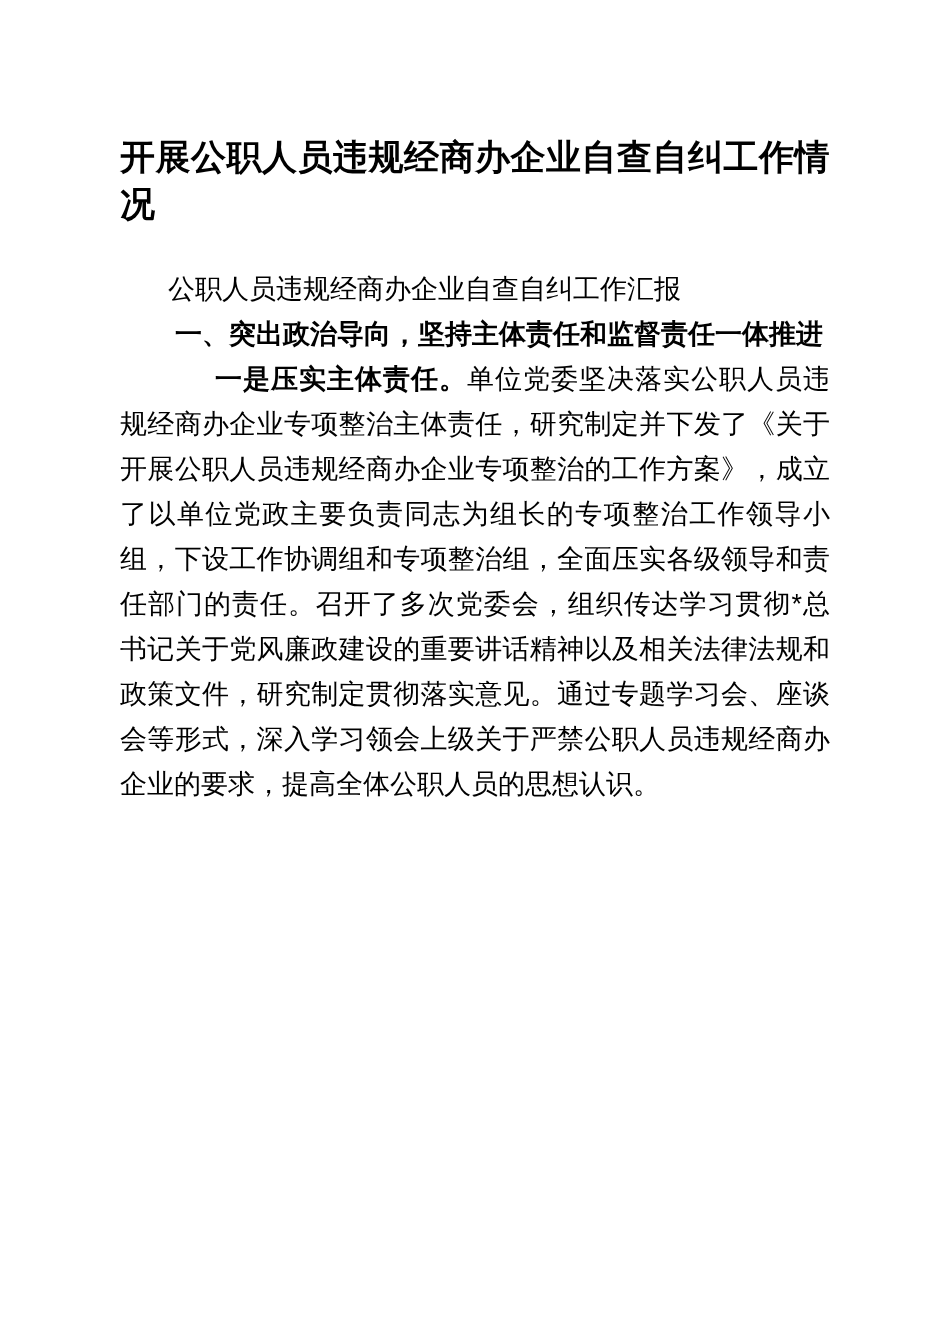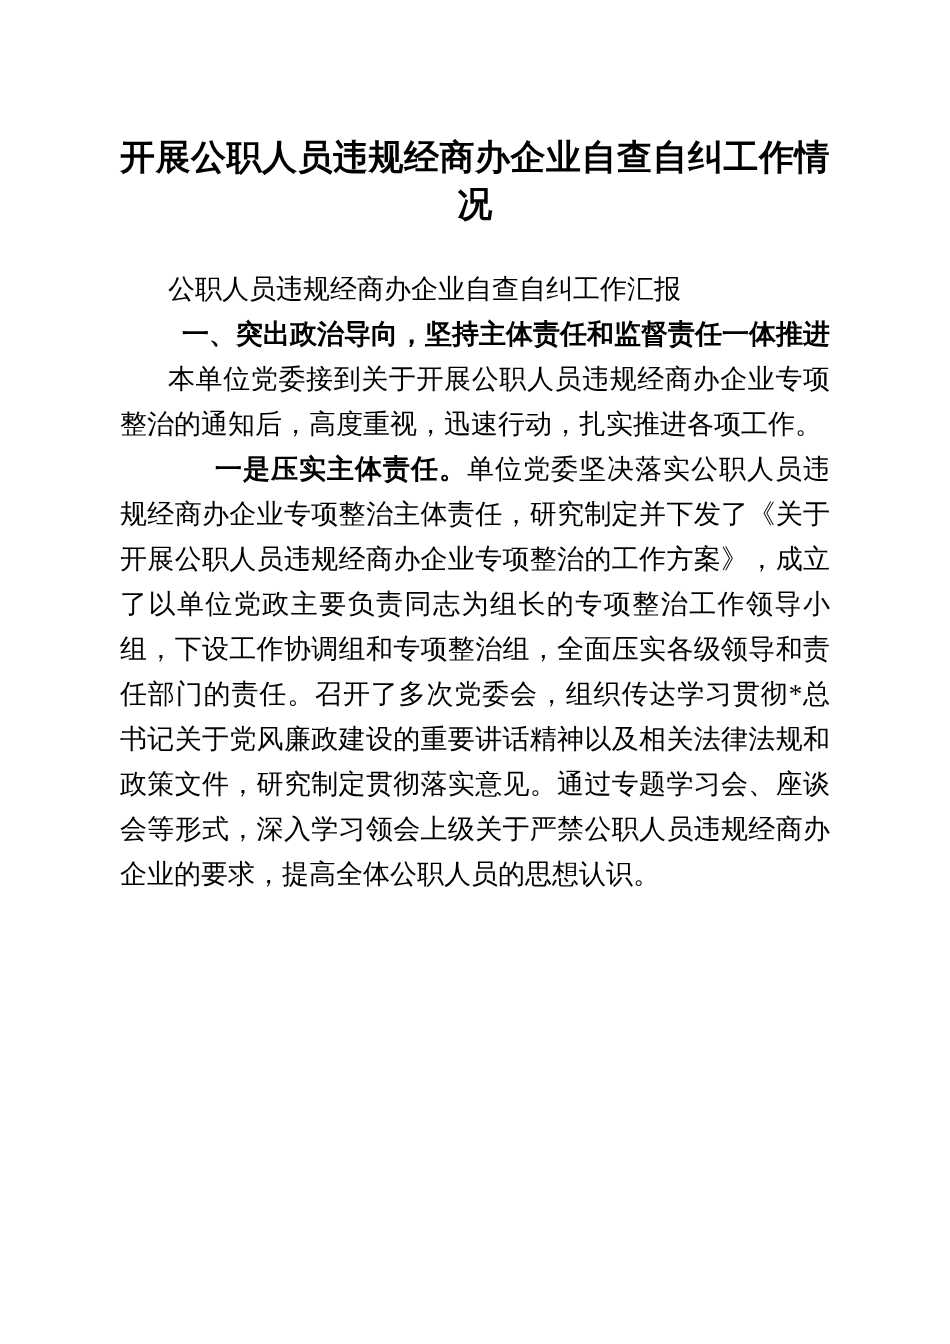--- a/index.html
+++ b/index.html
@@ -17,54 +17,53 @@
     box-sizing: border-box;
     padding: 134px 120px 0 120px;
     overflow: hidden;
     font-family: "Liberation Serif", serif;
   }
   .doc-title {
     margin: 0;
     font-size: 35px;
     line-height: 47px;
     font-weight: bold;
-    text-align: center;
+    text-align: left;
     font-family: "Liberation Serif", serif;
     color: #000000;
     letter-spacing: 0.5px;
   }
   .doc-body {
     margin-top: 39px;
   }
   .para {
     margin: 0;
     font-size: 27px;
     line-height: 45px;
     text-indent: 48px;
     text-align: justify;
     text-justify: inter-character;
     color: #000000;
-    font-family: Liberation Serif, serif;
+    font-family: Liberation Sans, sans-serif;
     font-weight: normal;
     word-break: break-all;
   }
   .para.heading {
     font-weight: bold;
     font-family: "Liberation Sans", sans-serif;
-    text-align: right;
+    text-align: center;
   }
   .para .lead {
     font-weight: bold;
     margin-left: 47px;
   }
 </style>
 </head>
 <body>
 
 <div class="page">
   <h1 class="doc-title">开展公职人员违规经商办企业自查自纠工作情况</h1>
   <div class="doc-body" id="doc-body">
       <p class="para body"><span>公职人员违规经商办企业自查自纠工作汇报</span></p>
       <p class="para heading"><span>一、突出政治导向，坚持主体责任和监督责任一体推进</span></p>
-      <p class="para body"><span>本单位党委接到关于开展公职人员违规经商办企业专项整治的通知后，高度重视，迅速行动，扎实推进各项工作。</span></p>
       <p class="para body"><b class="lead">一是压实主体责任。</b><span>单位党委坚决落实公职人员违规经商办企业专项整治主体责任，研究制定并下发了《关于开展公职人员违规经商办企业专项整治的工作方案》，成立了以单位党政主要负责同志为组长的专项整治工作领导小组，下设工作协调组和专项整治组，全面压实各级领导和责任部门的责任。召开了多次党委会，组织传达学习贯彻*总书记关于党风廉政建设的重要讲话精神以及相关法律法规和政策文件，研究制定贯彻落实意见。通过专题学习会、座谈会等形式，深入学习领会上级关于严禁公职人员违规经商办企业的要求，提高全体公职人员的思想认识。</span></p>
     </div>
 </div>
 
 </body></html>

